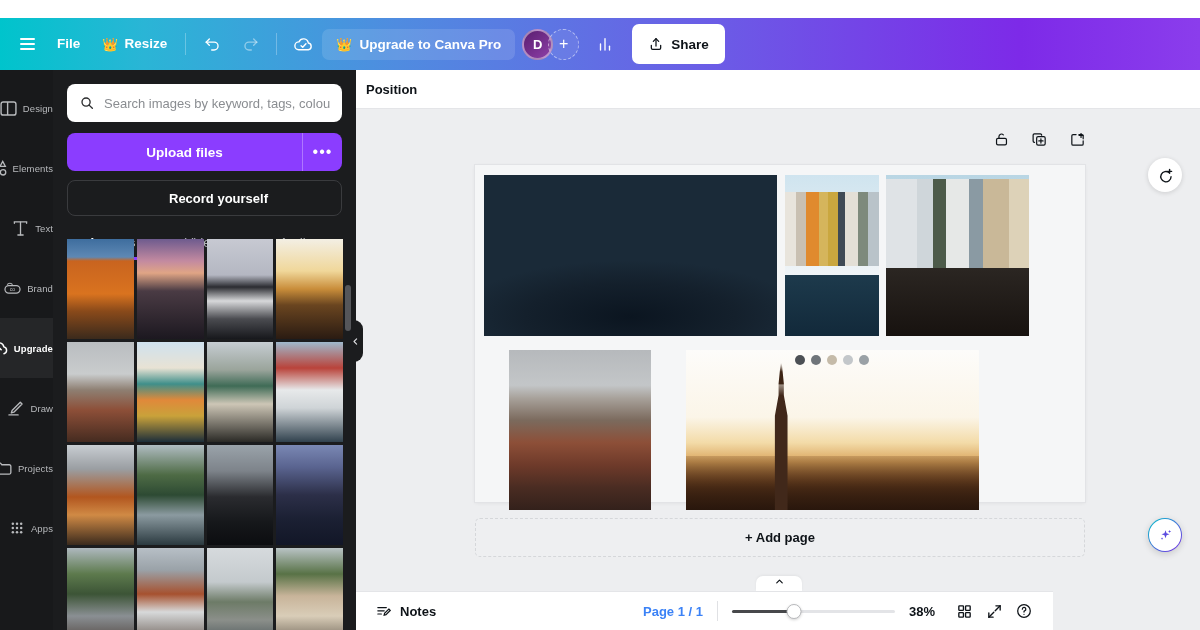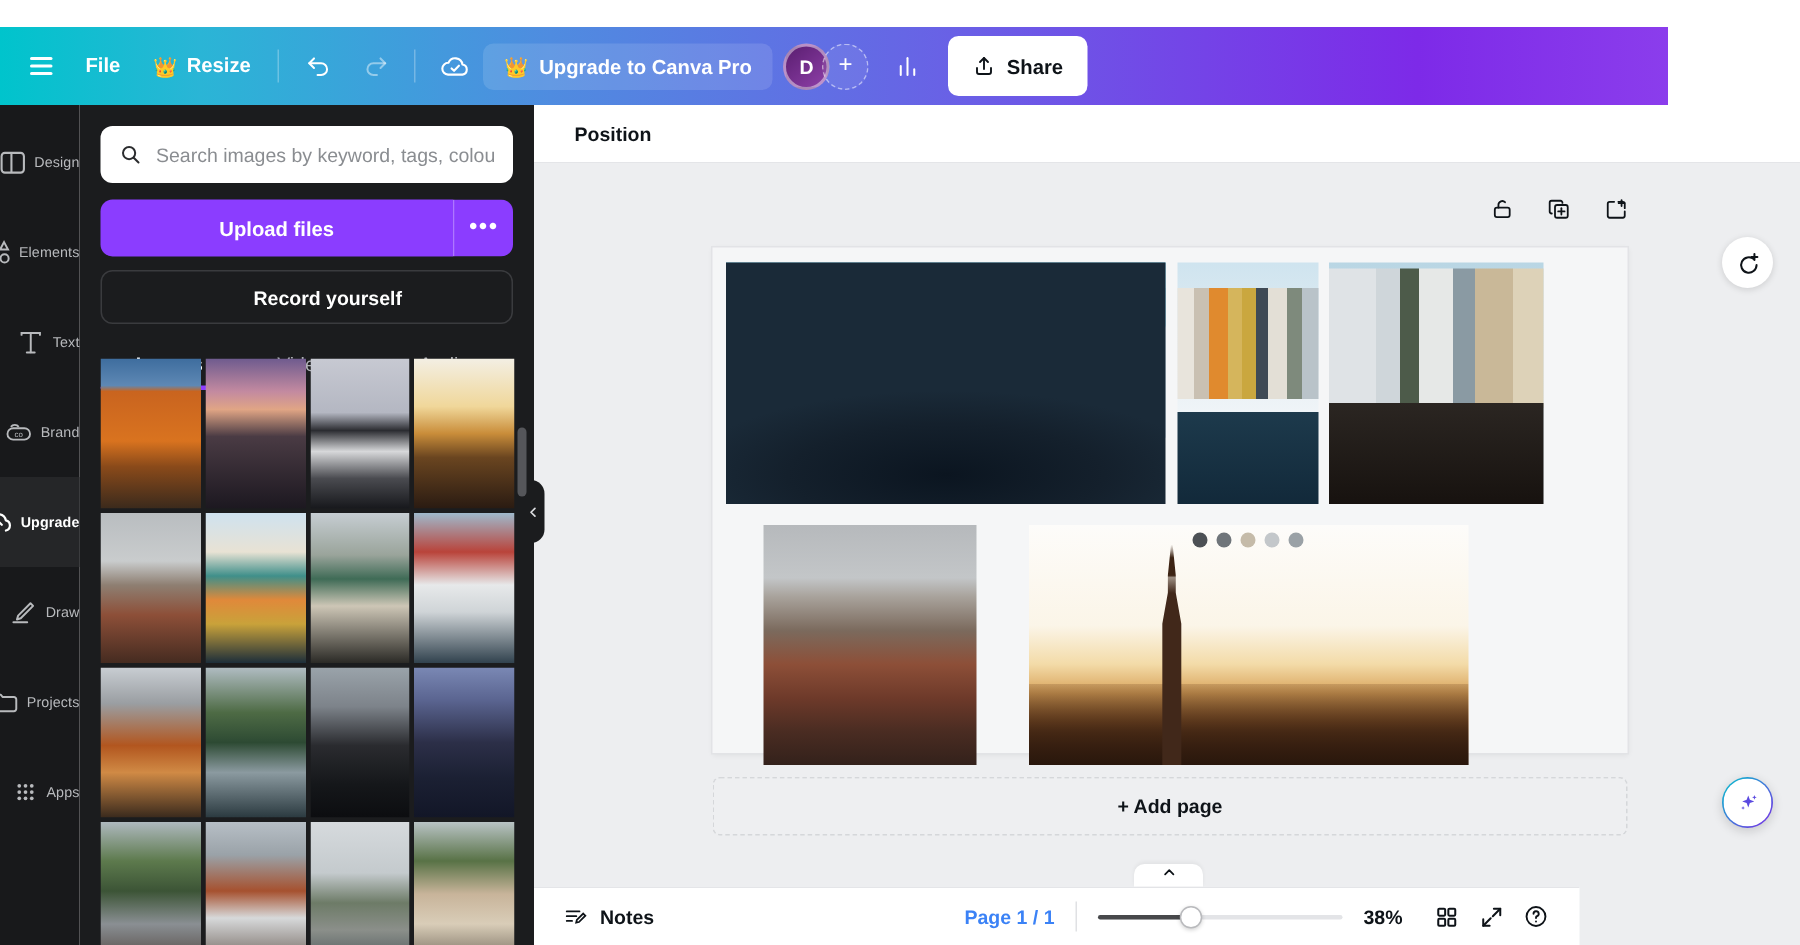--- a/index.html
+++ b/index.html
@@ -5,21 +5,21 @@
   * { box-sizing: border-box; margin: 0; padding: 0; }
   html, body {
     width: 1200px; height: 630px;
     font-family: "Liberation Sans", sans-serif;
     overflow: hidden; background: #fff;
   }
   #app { position: relative; width: 1200px; height: 630px; }
 
   
   .topbar {
-    position: absolute; top: 18px; left: 0; width: 1112px; height: 52px;
+    position: absolute; top: 18px; left: 0; width: 1200px; height: 52px;
     background: linear-gradient(90deg, #00c4cc 0%, #2ab5d6 12%, #4f8ce0 33%, #6a5fe6 58%, #7d2ae8 85%, #8b3dec 100%);
     display: flex; align-items: center; z-index: 40;
   }
   .tb-left { display: flex; align-items: center; gap: 0; padding-left: 8px; }
   .tb-btn {
     display: flex; align-items: center; gap: 6px;
     color: #fff; font-size: 13.5px; font-weight: 600;
     padding: 7px 11px; border-radius: 7px; cursor: pointer;
     white-space: nowrap; line-height: 1;
   }
@@ -141,21 +141,21 @@
     color:#dcdde0; z-index: 26; cursor:pointer;
   }
 
   
   .editor {
     position:absolute; top:70px; left:356px; width: 844px; height:560px;
     background:#edeef0; z-index: 10;
   }
   .pos-bar {
     height: 39px; background:#fff; display:flex; align-items:center;
-    padding-left: 27px; border-bottom: 1px solid #e4e5e8;
+    padding-left: 10px; border-bottom: 1px solid #e4e5e8;
   }
   .pos-bar span { font-size: 13px; font-weight:600; color:#0e1318; cursor:pointer; }
 
   .obj-tools {
     position:absolute; top: 58px; right: 112px;
     display:flex; gap: 16px; align-items:center; color:#0e1318;
   }
   .obj-tools div { cursor:pointer; width:22px; height:22px; display:flex; align-items:center; justify-content:center; }
 
   .comment-fab {

